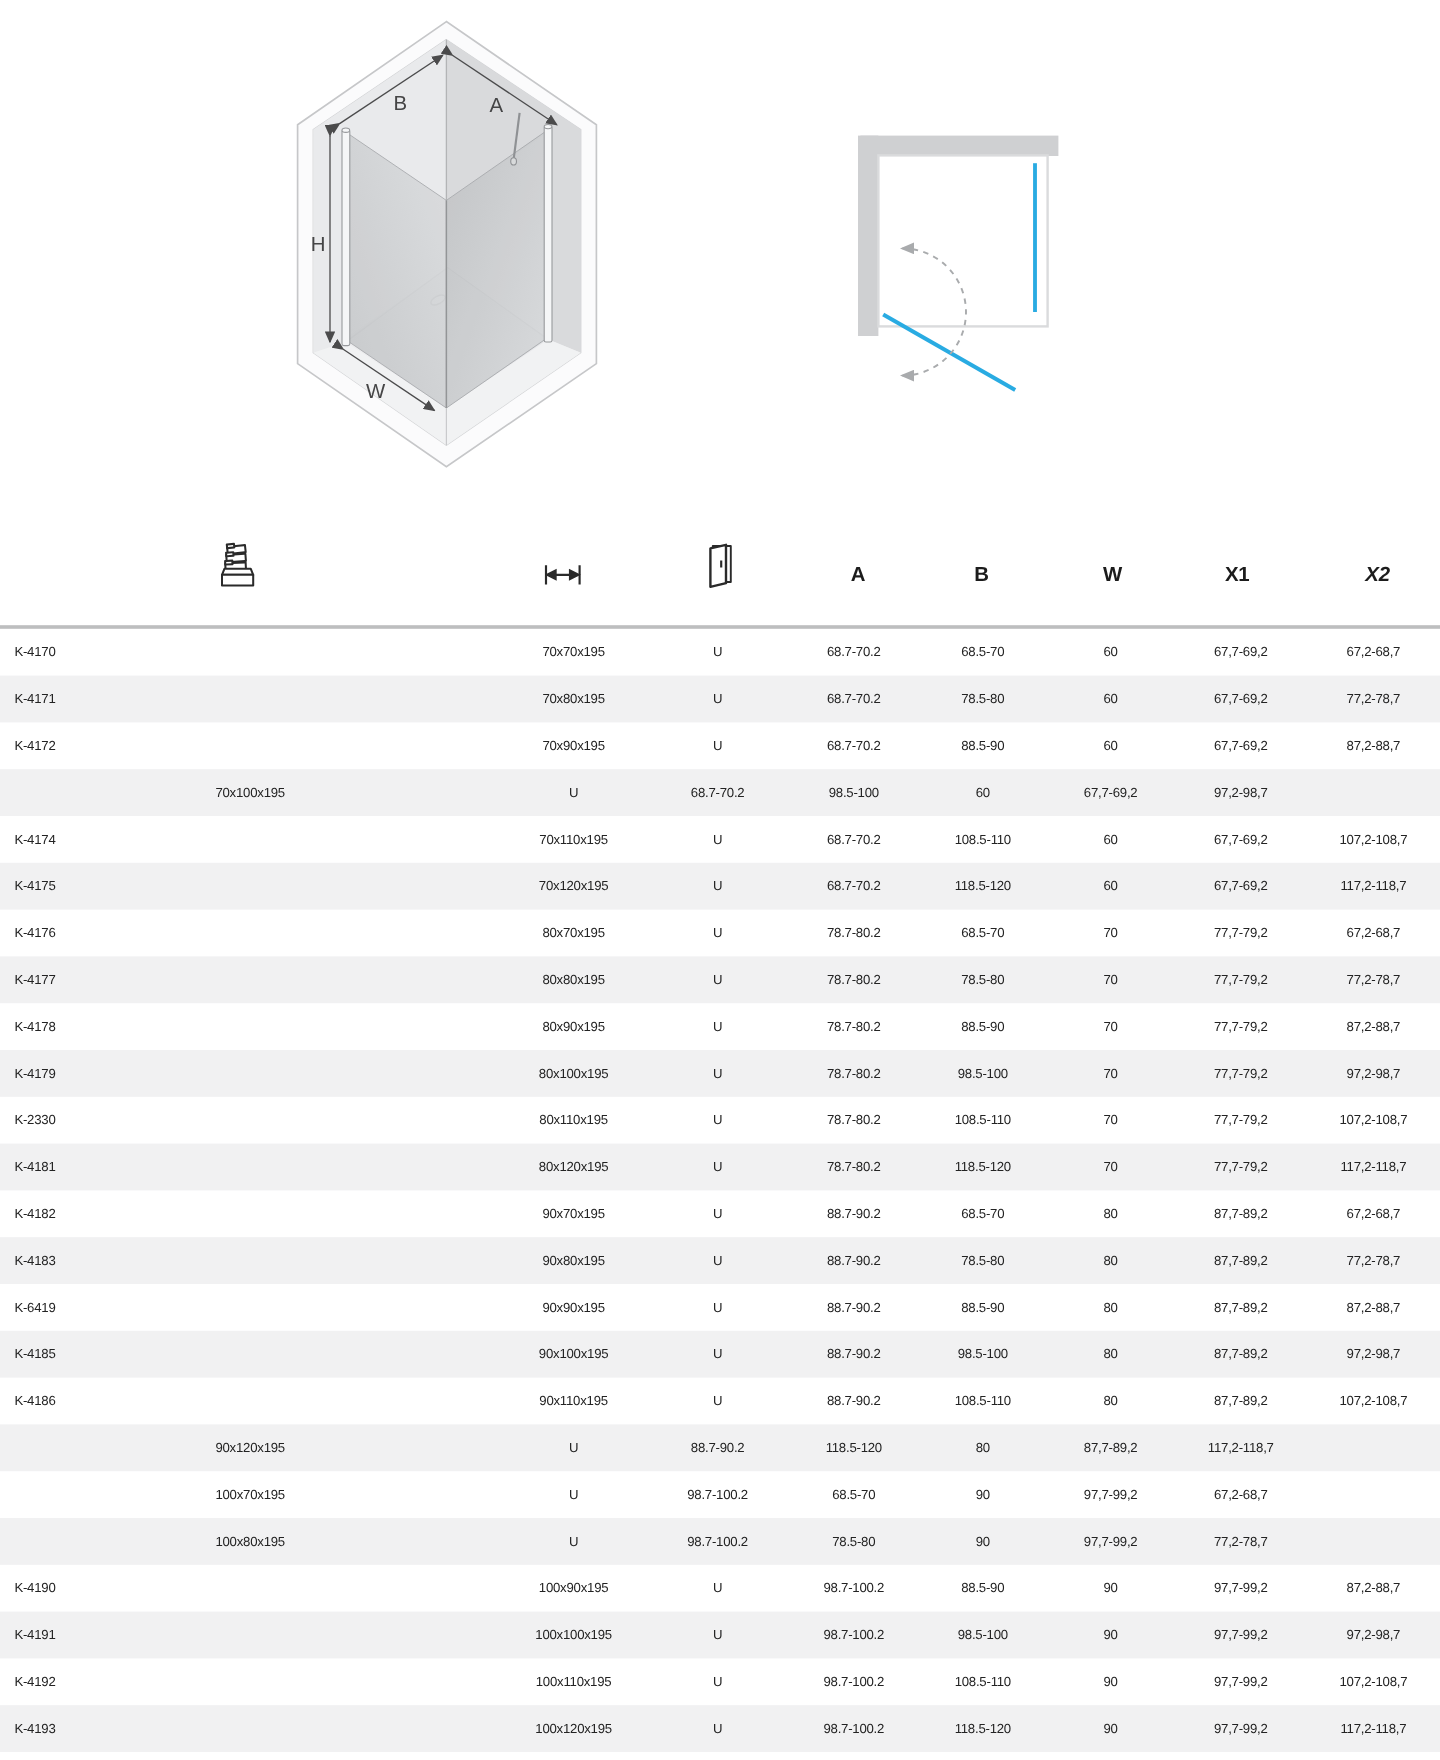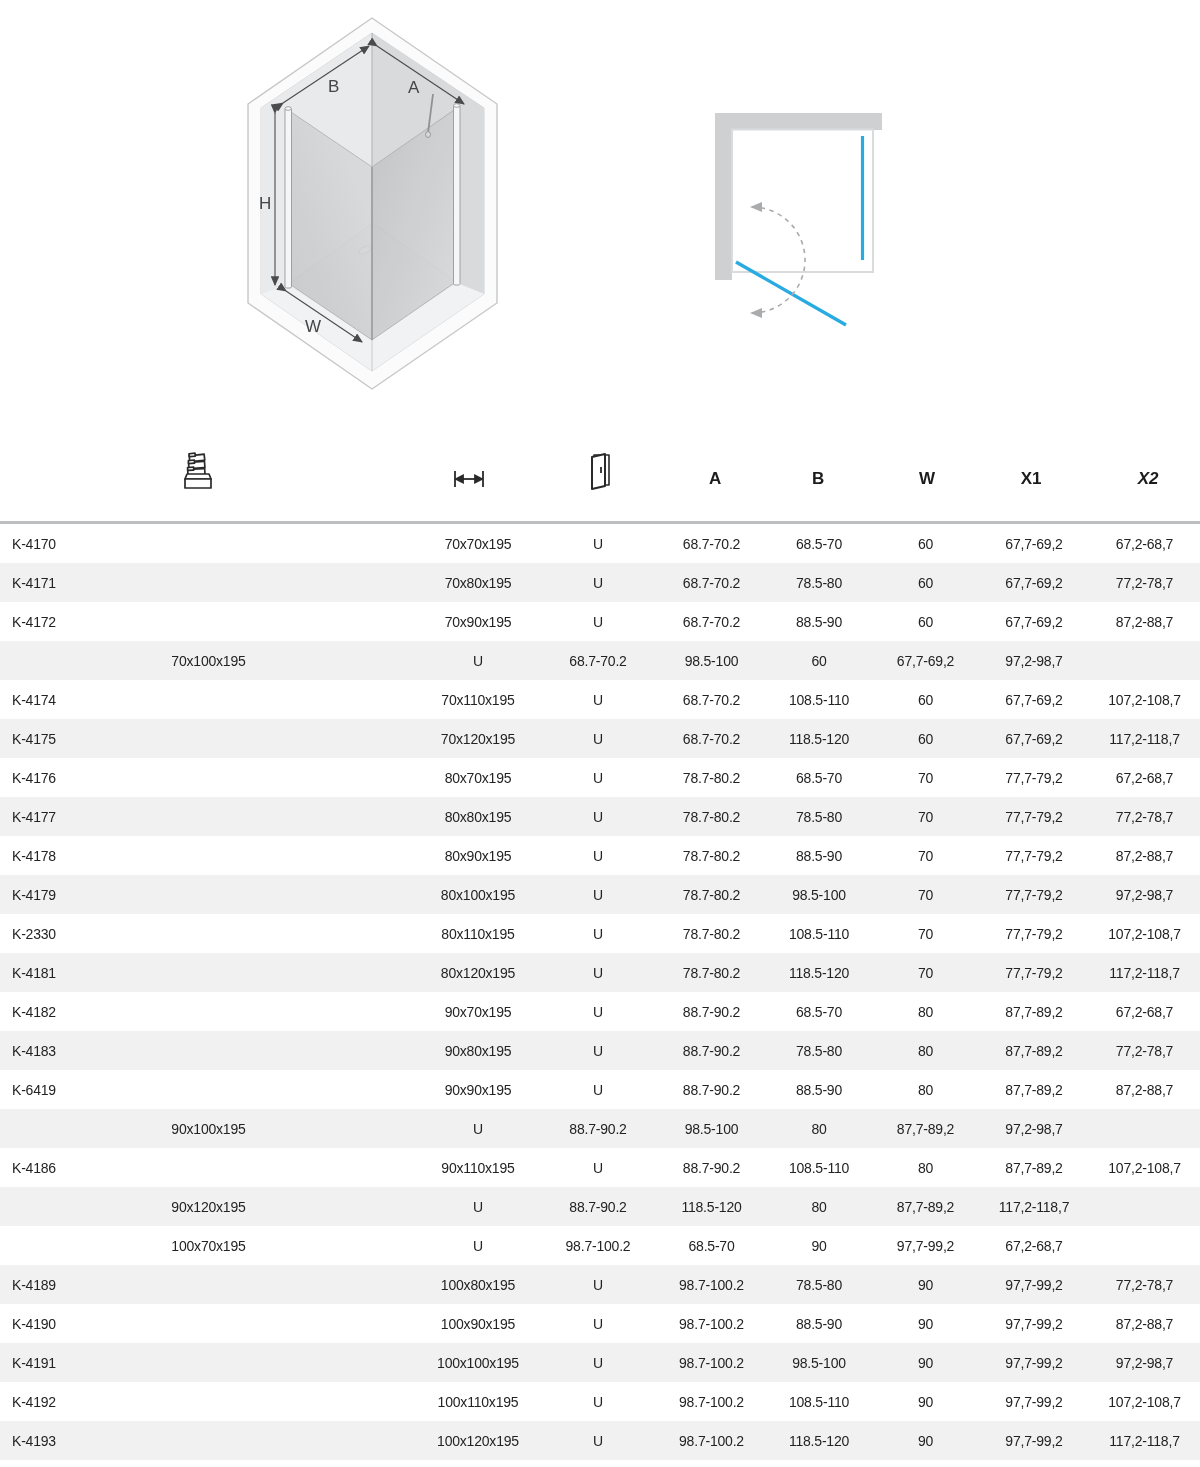--- a/index.html
+++ b/index.html
@@ -17,21 +17,21 @@
   .thead .hlabel{
     position:absolute;top:24px;transform:translateX(-50%);
     font-size:17px;font-weight:bold;color:#1c1c1c;letter-spacing:-0.2px;
   }
   .hicon{position:absolute;}
   .tbody{border-top:3px solid #bdbebf;}
   .trow{
     display:grid;
     grid-template-columns:417px 122px 118px 109px 106px 107px 110px 111px;
     height:39px;align-items:center;
-    font-size:14px;letter-spacing:-0.2px;color:#232323;
+    font-size:11px;letter-spacing:-0.2px;color:#232323;
   }
   .trow:nth-child(even){background:#f1f1f2;}
   .cell{text-align:center;white-space:nowrap;}
   .c-code{text-align:left;padding-left:12px;}
 </style>
 </head>
 <body>
 
 <div class="canvas">
 
@@ -315,20 +315,21 @@
     <div class="cell">90x90x195</div>
     <div class="cell">U</div>
     <div class="cell">88.7-90.2</div>
     <div class="cell">88.5-90</div>
     <div class="cell">80</div>
     <div class="cell">87,7-89,2</div>
     <div class="cell">87,2-88,7</div>
   </div>
 
   <div class="trow">
+    <div class="cell c-code">K-4185</div>
     <div class="cell">90x100x195</div>
     <div class="cell">U</div>
     <div class="cell">88.7-90.2</div>
     <div class="cell">98.5-100</div>
     <div class="cell">80</div>
     <div class="cell">87,7-89,2</div>
     <div class="cell">97,2-98,7</div>
   </div>
 
   <div class="trow">
@@ -356,21 +357,20 @@
     <div class="cell">100x70x195</div>
     <div class="cell">U</div>
     <div class="cell">98.7-100.2</div>
     <div class="cell">68.5-70</div>
     <div class="cell">90</div>
     <div class="cell">97,7-99,2</div>
     <div class="cell">67,2-68,7</div>
   </div>
 
   <div class="trow">
-    <div class="cell c-code">K-4189</div>
     <div class="cell">100x80x195</div>
     <div class="cell">U</div>
     <div class="cell">98.7-100.2</div>
     <div class="cell">78.5-80</div>
     <div class="cell">90</div>
     <div class="cell">97,7-99,2</div>
     <div class="cell">77,2-78,7</div>
   </div>
 
   <div class="trow">

